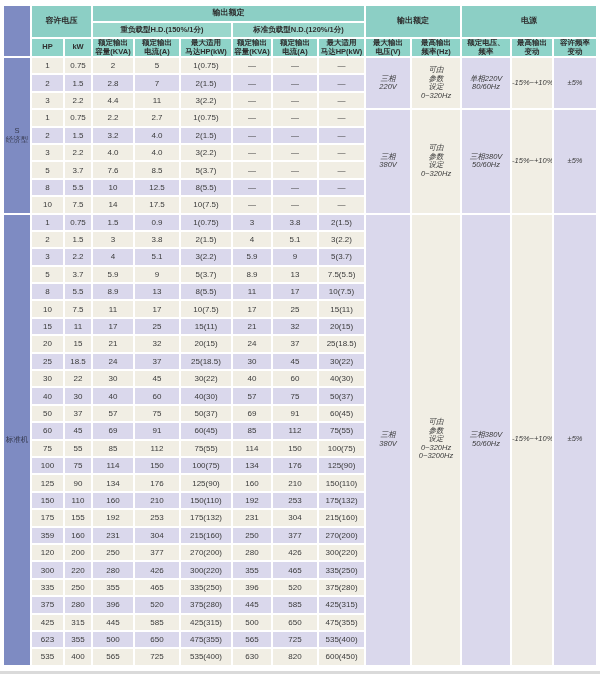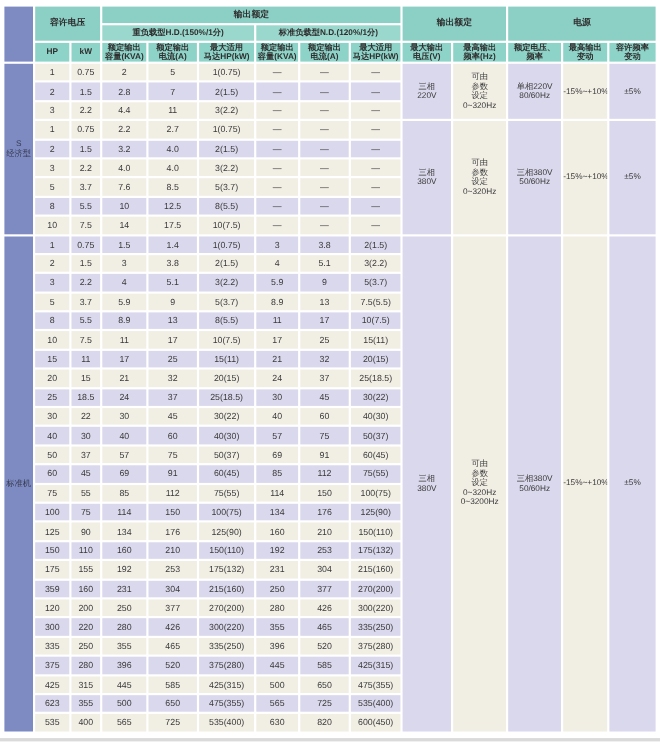--- a/index.html
+++ b/index.html
@@ -41,21 +41,21 @@
     white-space: pre-line;
     color: #3a3a3a;
   }
   .t1 { background: var(--teal1, #8ccfc5); }
   .t2 { background: var(--teal2, #9ad7cc); }
   .t3 { background: var(--teal3, #8ed3c8); }
   .purple { background: var(--purple, #7e8bc2); color: #35394e; }
   .crm { background: var(--cream, #f1eee4); }
   .lav { background: var(--lavender, #dad8ec); }
   .seclabel { font-size: 7.5px; line-height: 9.5px; white-space: pre-line; }
-  .mergecell { font-size: 7.5px; line-height: 8.5px; white-space: pre-line; }
+  .mergecell { font-size: 7.5px; line-height: 8.5px; white-space: pre-line; font-style: italic; }
   #bottom-border {
     position: absolute;
     left: 0; top: 671px;
     width: 600px; height: 3px;
     background: #dadada;
   }
 </style>
 </head>
 <body>
 
@@ -226,21 +226,21 @@
         <td class="crm">10(7.5)</td>
         <td class="crm">—</td>
         <td class="crm">—</td>
         <td class="crm">—</td>
       </tr>
       <tr>
         <td class="purple seclabel" rowspan="26">标准机</td>
         <td class="lav">1</td>
         <td class="lav">0.75</td>
         <td class="lav">1.5</td>
-        <td class="lav">1.4</td>
+        <td class="lav">0.9</td>
         <td class="lav">1(0.75)</td>
         <td class="lav">3</td>
         <td class="lav">3.8</td>
         <td class="lav">2(1.5)</td>
         <td class="lav mergecell" rowspan="26">三相
 380V</td>
         <td class="crm mergecell" rowspan="26">可由
 参数
 设定
 0~320Hz

